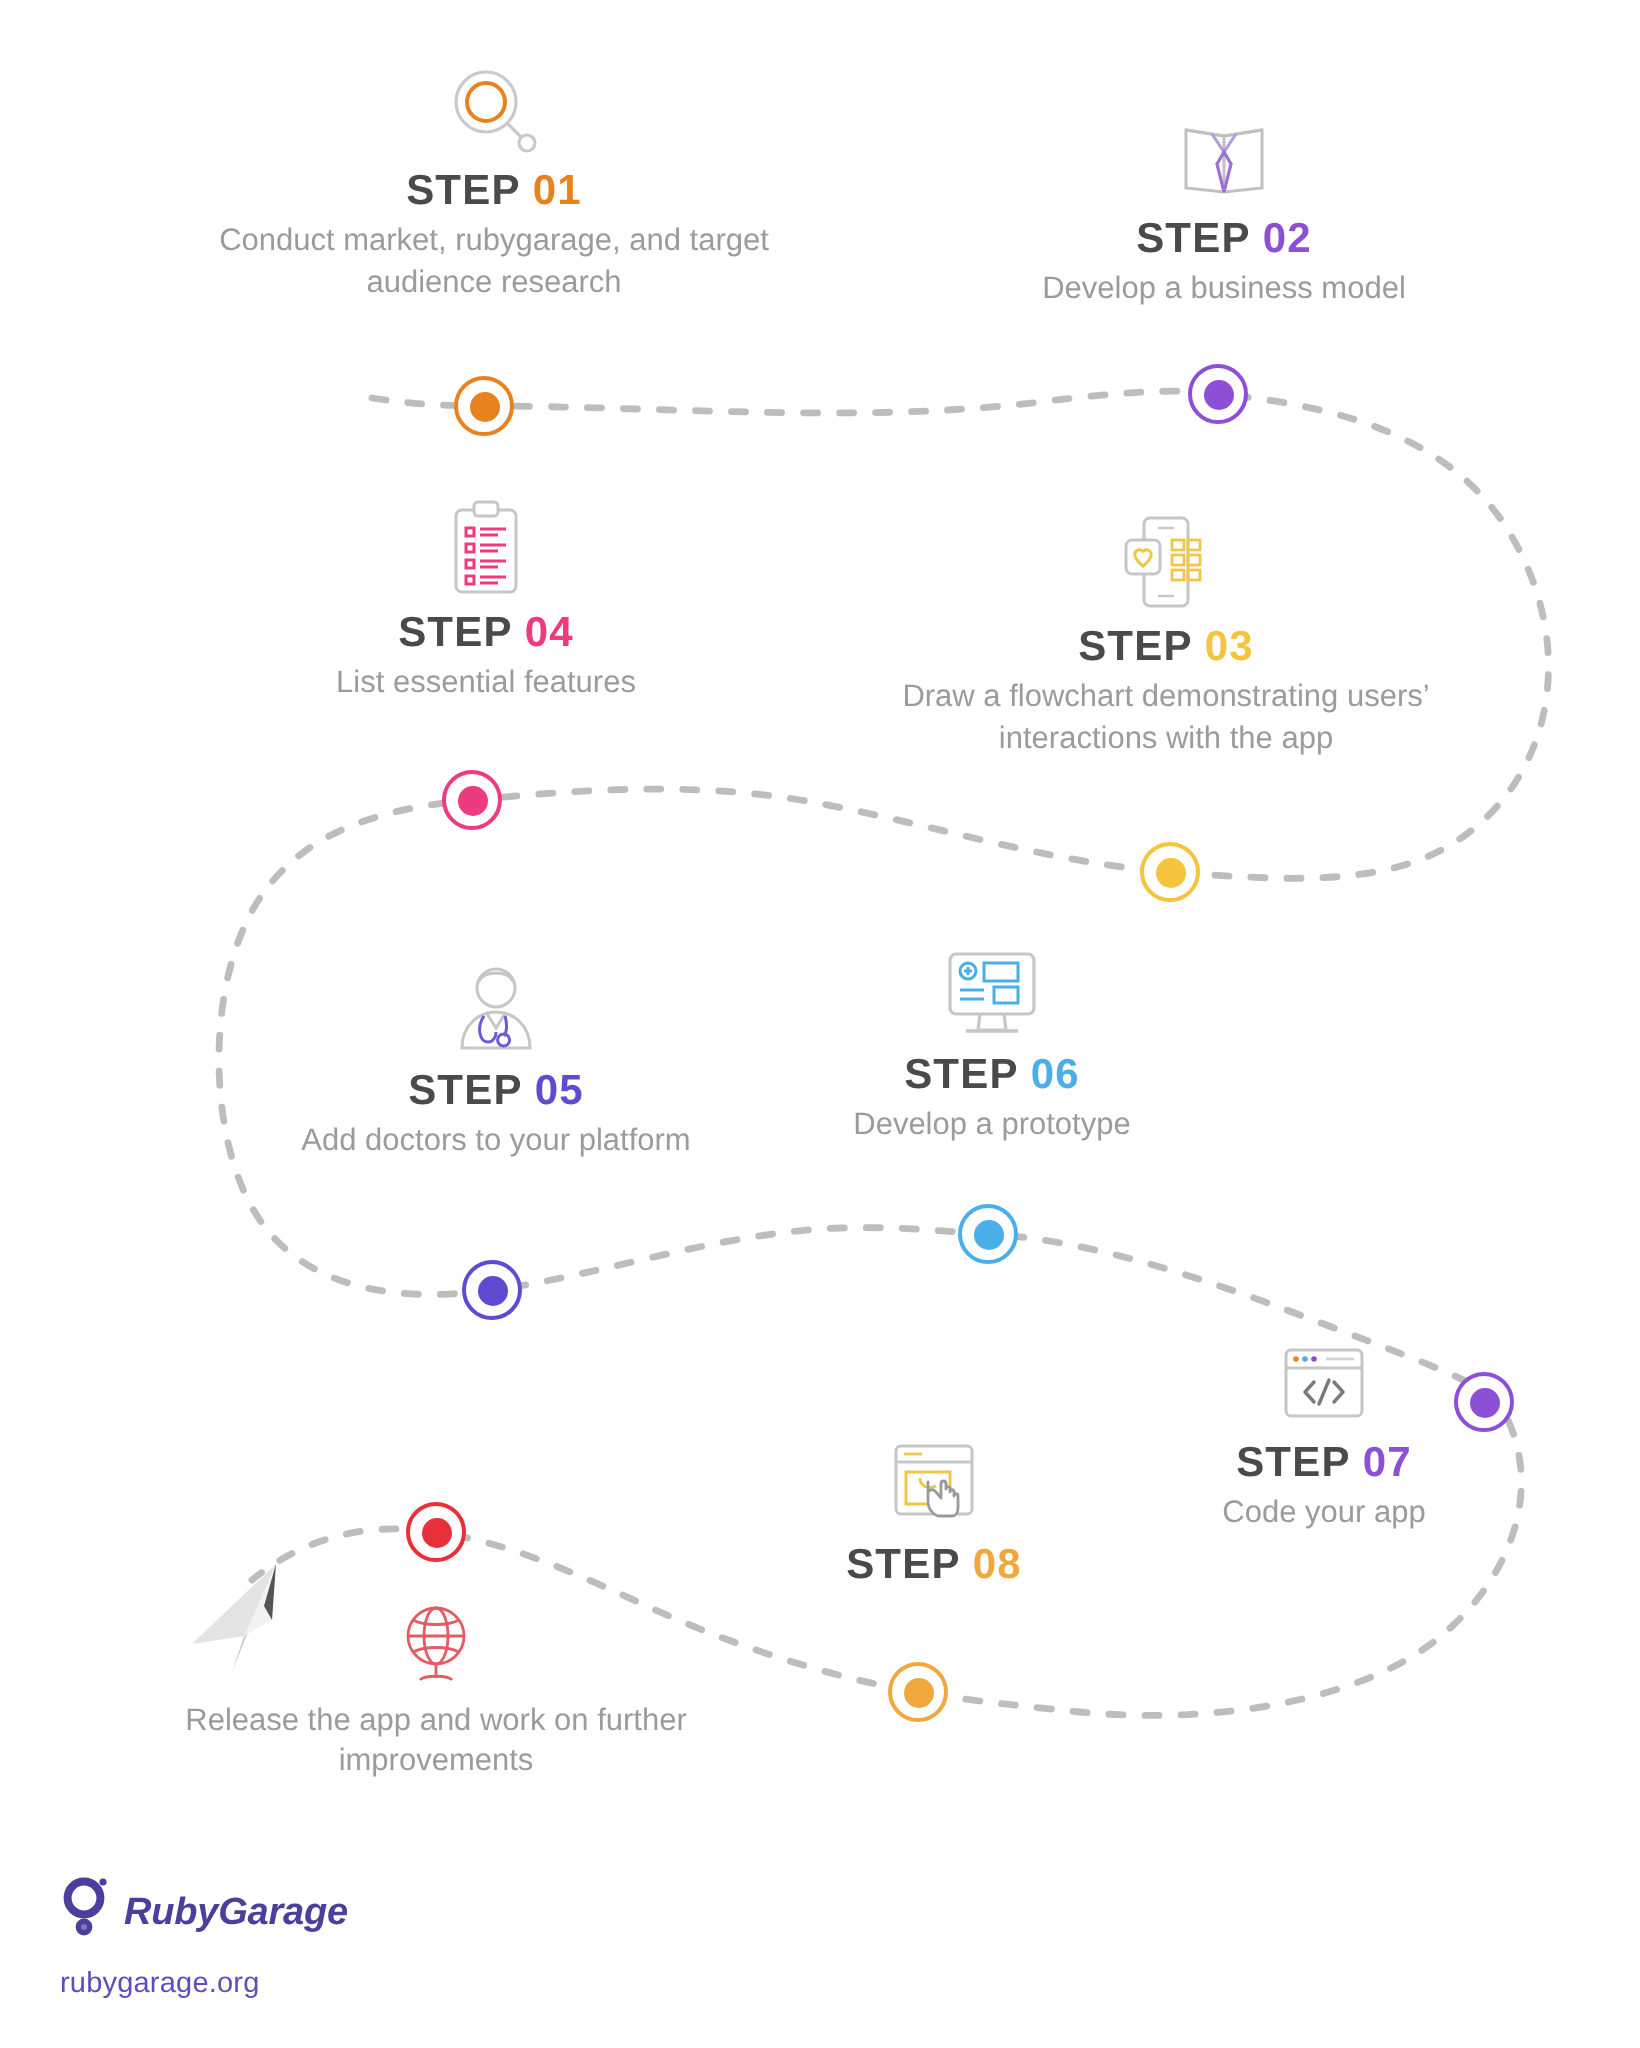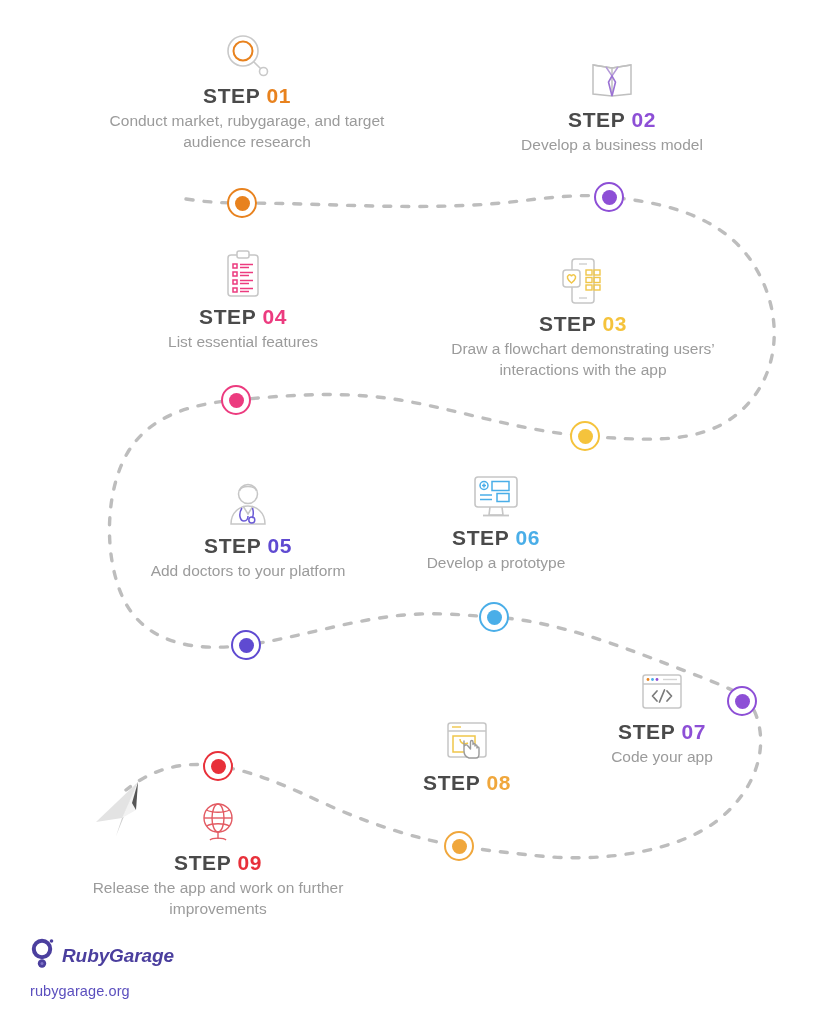--- a/index.html
+++ b/index.html
@@ -319,24 +319,20 @@
           <circle cx="22" cy="19" r="14"></circle>
           <ellipse cx="22" cy="19" rx="6" ry="14"></ellipse>
           <line x1="8" y1="19" x2="36" y2="19"></line>
           <path d="M10.5 11 C 16 14, 28 14, 33.5 11"></path>
           <path d="M10.5 27 C 16 24, 28 24, 33.5 27"></path>
           <line x1="22" y1="33" x2="22" y2="40"></line>
           <path d="M14 41 C 16 38.5, 28 38.5, 30 41"></path>
         </g>
       </svg>
     </div>
-    <div class="step-title">
-      <span>STEP</span>
-      <span class="num" style="color:#e8303a">09</span>
-    </div>
     <div class="step-desc">Release the app and work on further improvements</div>
   </div>
 
   <div class="node" style="left:242px; top:203px; border-color:#e8821e;">
     <div class="core" style="background:#e8821e;"></div>
   </div>
   <div class="node" style="left:609px; top:197px; border-color:#8d4fd6;">
     <div class="core" style="background:#8d4fd6;"></div>
   </div>
   <div class="node" style="left:585px; top:436px; border-color:#f5c33c;">

